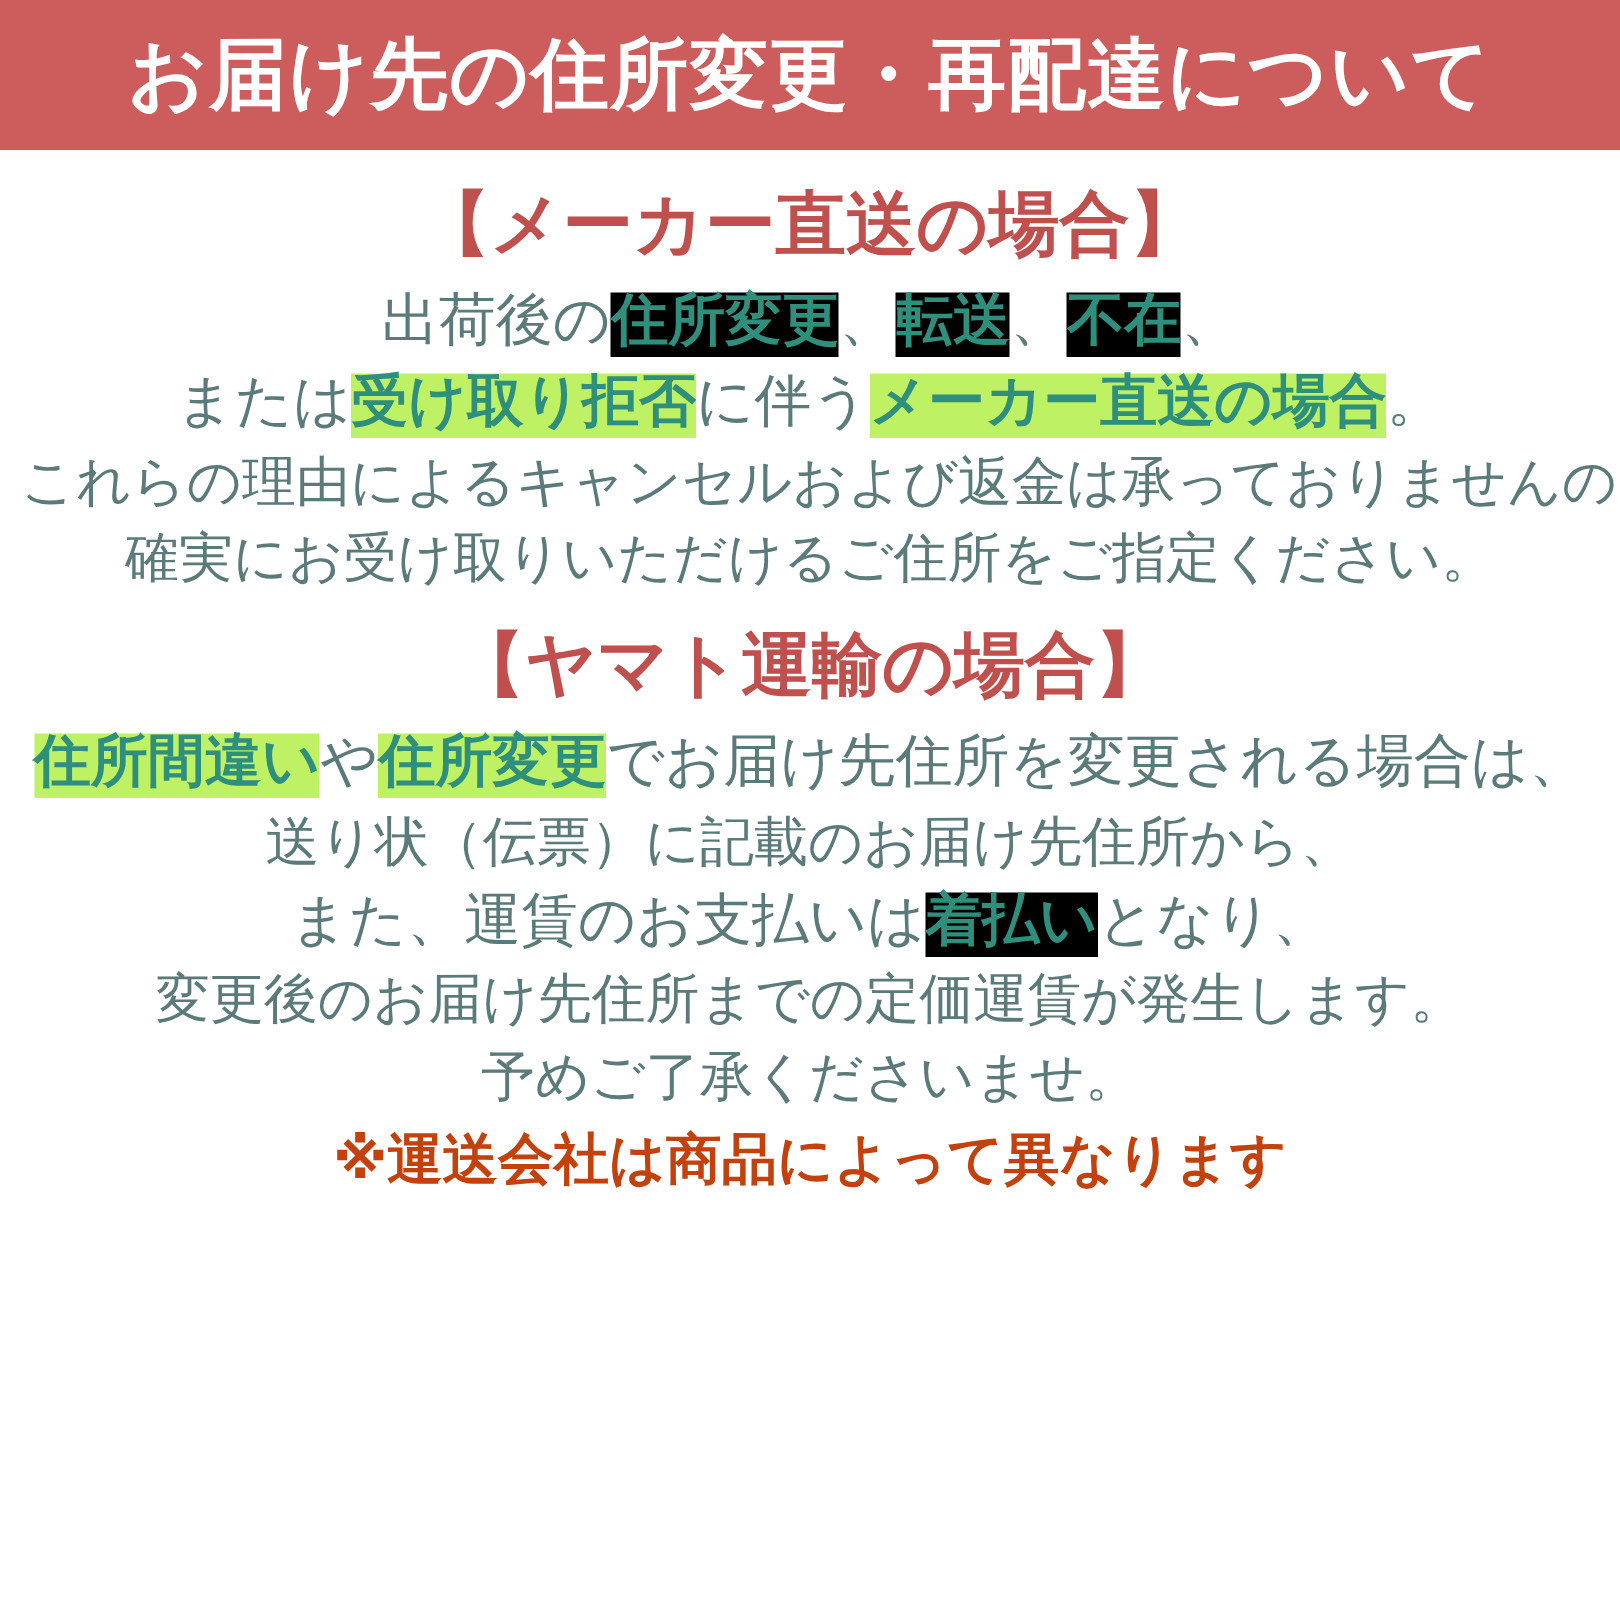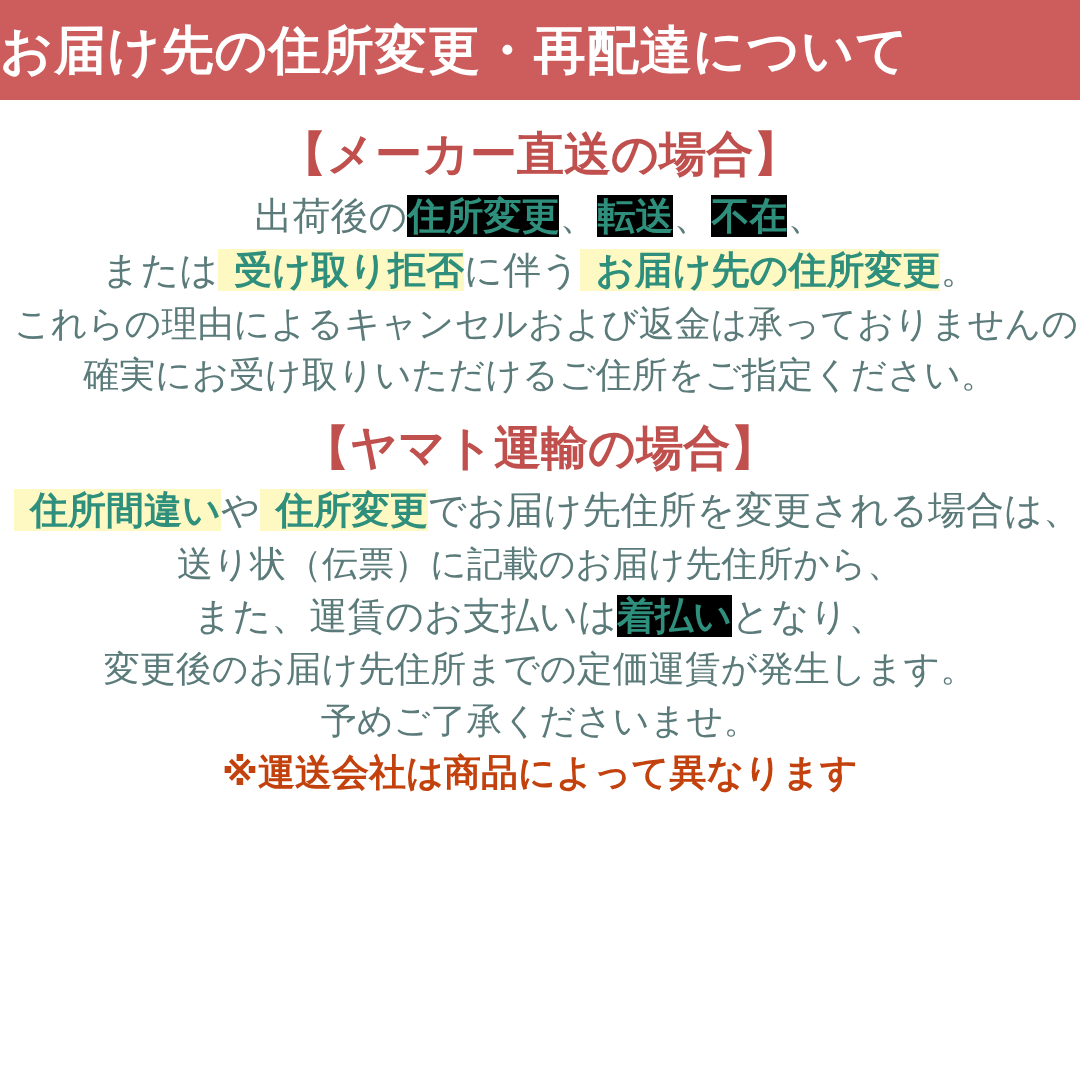--- a/index.html
+++ b/index.html
@@ -19,20 +19,21 @@
     height: 1080px;
     box-sizing: border-box;
   }
   
   .banner {
     width: 100%;
     height: 100px;
     background: #cd5c5c;
     display: flex;
     align-items: center;
+    justify-content: center;
     box-sizing: border-box;
   }
   .banner-title {
     color: #ffffff;
     font-size: 52px;
     font-weight: bold;
     letter-spacing: 1px;
     line-height: 1;
     white-space: nowrap;
   }
@@ -60,34 +61,34 @@
   .line.small {
     font-size: 36px;
   }
   .hl-green {
     color: #2f8f7d;
     background: #000000;
     font-weight: bold;
   }
   .hl-pink {
     color: #2f8f7d;
-    background: #fef9c3;
+    background: #bef264;
     font-weight: bold;
-    padding-left: 16px;
   }
   .note-red {
     color: #c2410c;
     font-size: 37px;
     font-weight: bold;
     line-height: 1.35;
     white-space: nowrap;
     margin: 0;
   }
   .block {
     margin-bottom: 2px;
+    font-family: Liberation Mono, monospace;
   }
   .spacer-s { height: 6px; }
 </style>
 </head>
 <body>
 
 <div id="page">
 
   <div class="banner">
     <div class="banner-title">お届け先の住所変更・再配達について</div>
@@ -96,21 +97,21 @@
   <div class="content">
 
     <div class="block">
       <div class="section-heading">【メーカー直送の場合】</div>
 
       <p class="line">
         <span class="plain">出荷後の</span><span class="hl-green">住所変更</span><span class="plain">、</span><span class="hl-green">転送</span><span class="plain">、</span><span class="hl-green">不在</span><span class="plain">、</span>
       </p>
 
       <p class="line">
-        <span class="plain">または</span><span class="hl-pink">受け取り拒否</span><span class="plain">に伴う</span><span class="hl-pink">お届け先の住所変更</span><span class="plain">。</span>
+        <span class="plain">または</span><span class="hl-pink">受け取り拒否</span><span class="plain">に伴う</span><span class="hl-pink">メーカー直送の場合</span><span class="plain">。</span>
       </p>
 
       <p class="line small">これらの理由によるキャンセルおよび返金は承っておりませんので、</p>
       <p class="line small">確実にお受け取りいただけるご住所をご指定ください。</p>
     </div>
 
     <div class="spacer-s"></div>
 
     <div class="block">
       <div class="section-heading">【ヤマト運輸の場合】</div>

